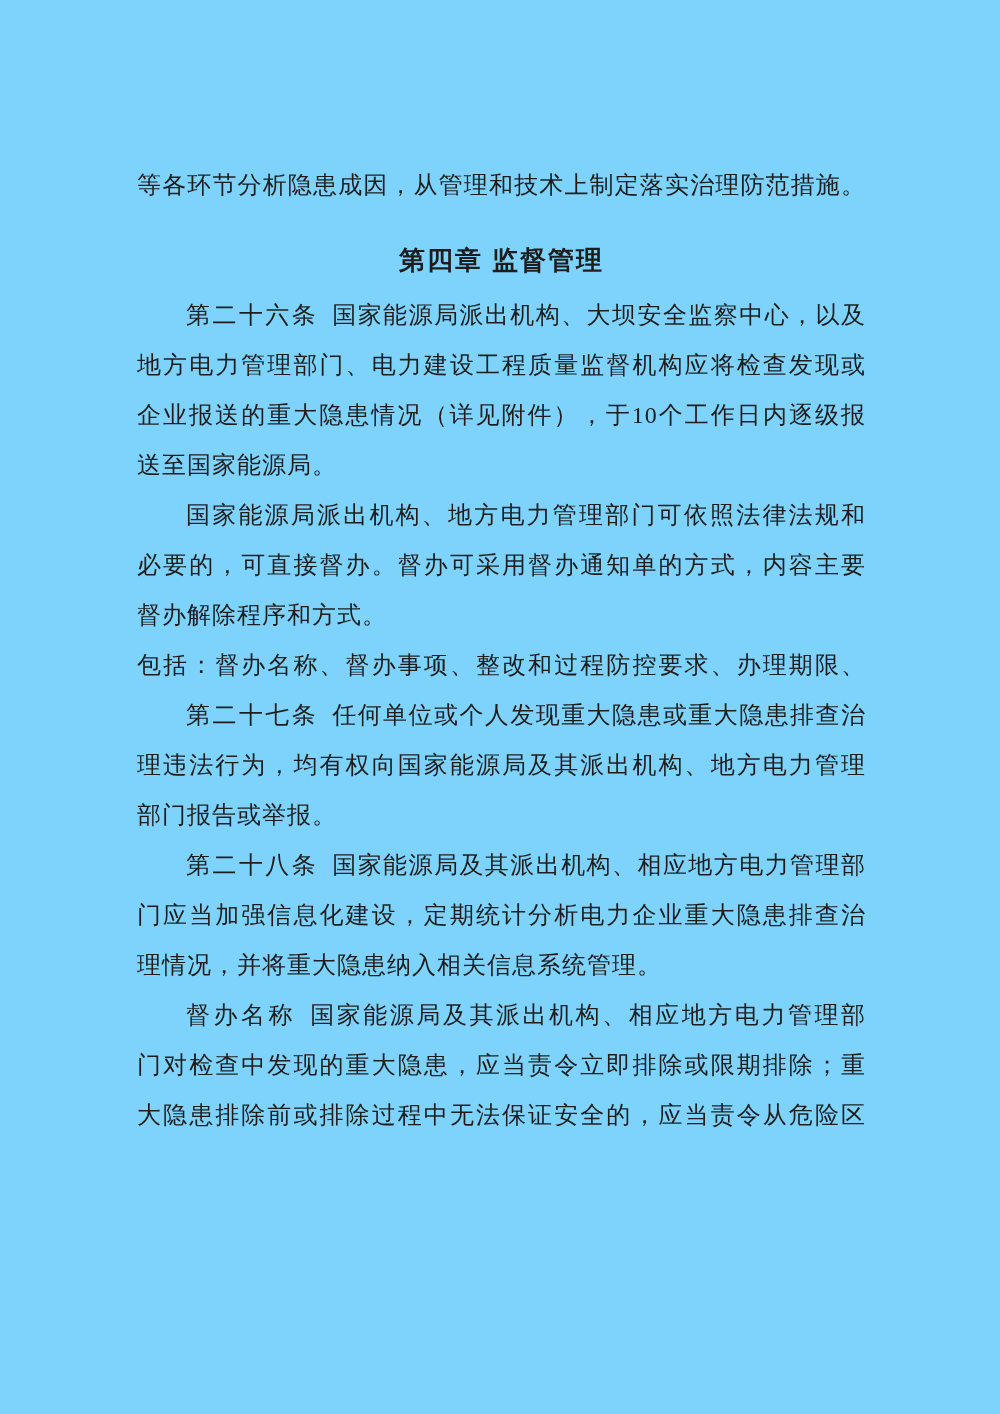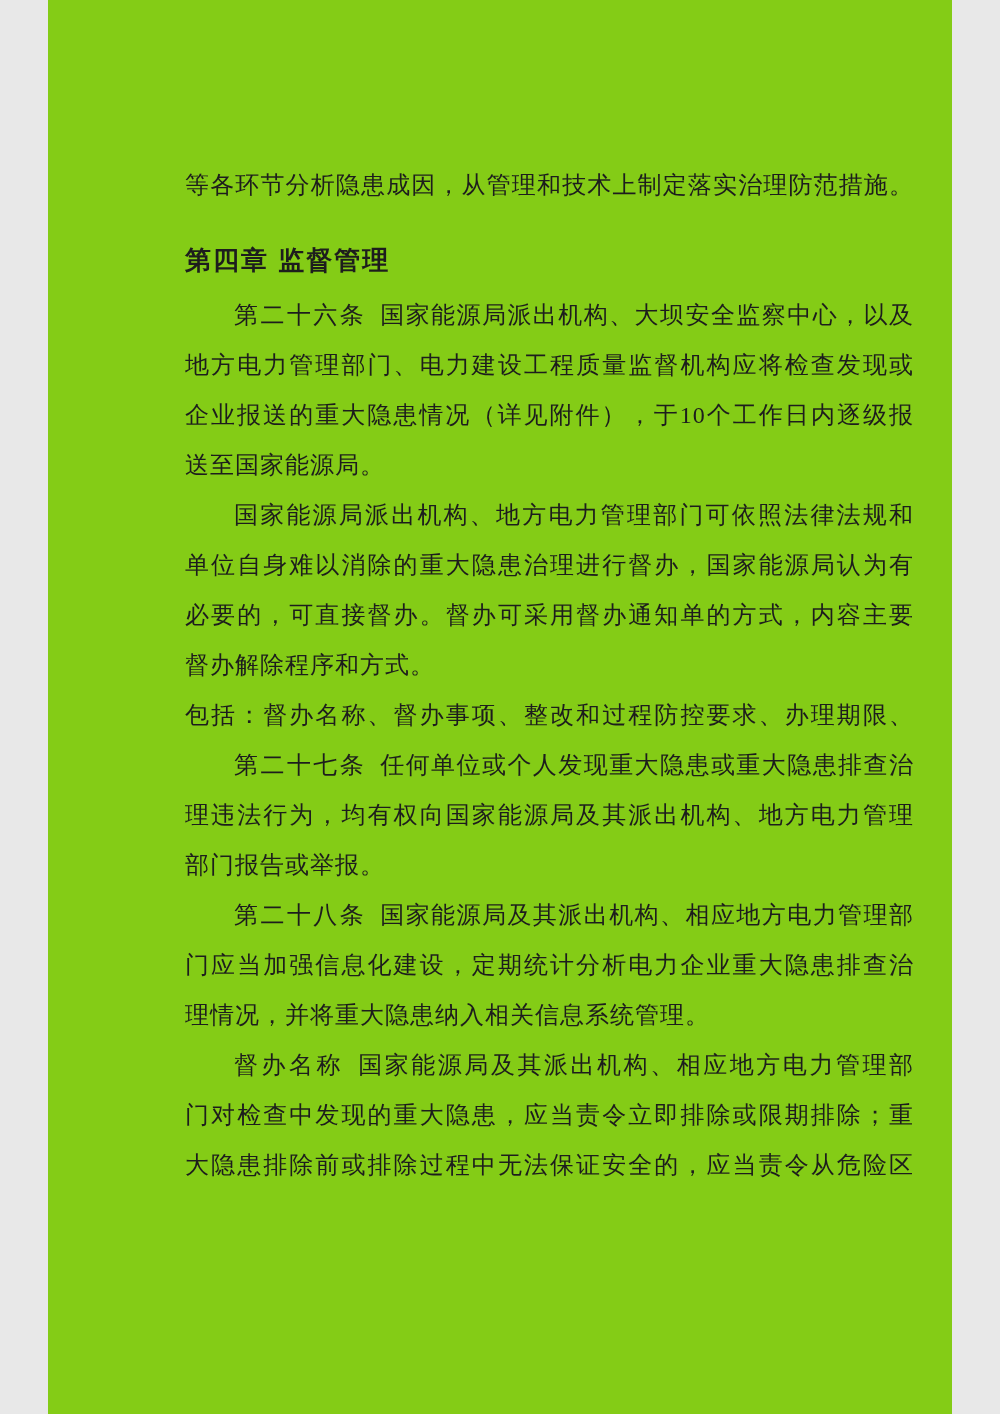--- a/index.html
+++ b/index.html
@@ -2,24 +2,24 @@
 <html lang="zh"><head>
 <meta charset="utf-8">
 <style>
   html, body {
     margin: 0;
     padding: 0;
     background: #e8e8e8;
   }
   .page {
     position: relative;
-    width: 904px;
+    width: 1000px;
     height: 1414px;
     margin: 0 auto;
-    background: #84cc16;
+    background: #7dd3fc;
     overflow: hidden;
     font-family: "Liberation Serif", "DejaVu Serif", serif;
     color: #1d1d1d;
   }
   .content {
     position: absolute;
     left: 137px;
     top: 160px;
     width: 729px;
   }
@@ -49,20 +49,21 @@
     font-weight: normal;
     letter-spacing: 2px;
     margin-right: 14px;
   }
   .chapter {
     font-family: "Liberation Sans", "DejaVu Sans", sans-serif;
     font-weight: bold;
     font-size: 26px;
     line-height: 50px;
     height: 50px;
+    text-align: center;
     letter-spacing: 2px;
     margin: 25px 0 5px 0;
   }
 </style>
 </head>
 <body>
 
 <div class="page">
   <div class="content">
 
@@ -76,21 +77,20 @@
       <div class="line fill indent">
         <b class="lead">第二十六条</b><span>国家能源局派出机构、大坝安全监察中心，以及</span>
       </div>
       <div class="line fill">地方电力管理部门、电力建设工程质量监督机构应将检查发现或</div>
       <div class="line fill">企业报送的重大隐患情况（详见附件），于10个工作日内逐级报</div>
       <div class="line">送至国家能源局。</div>
     </div>
 
     <div class="para">
       <div class="line fill indent">国家能源局派出机构、地方电力管理部门可依照法律法规和</div>
-      <div class="line fill">单位自身难以消除的重大隐患治理进行督办，国家能源局认为有</div>
       <div class="line fill">必要的，可直接督办。督办可采用督办通知单的方式，内容主要</div>
       <div class="line">督办解除程序和方式。</div>
       <div class="line fill">包括：督办名称、督办事项、整改和过程防控要求、办理期限、</div>
     </div>
 
     <div class="para">
       <div class="line fill indent">
         <b class="lead">第二十七条</b><span>任何单位或个人发现重大隐患或重大隐患排查治</span>
       </div>
       <div class="line fill">理违法行为，均有权向国家能源局及其派出机构、地方电力管理</div>

